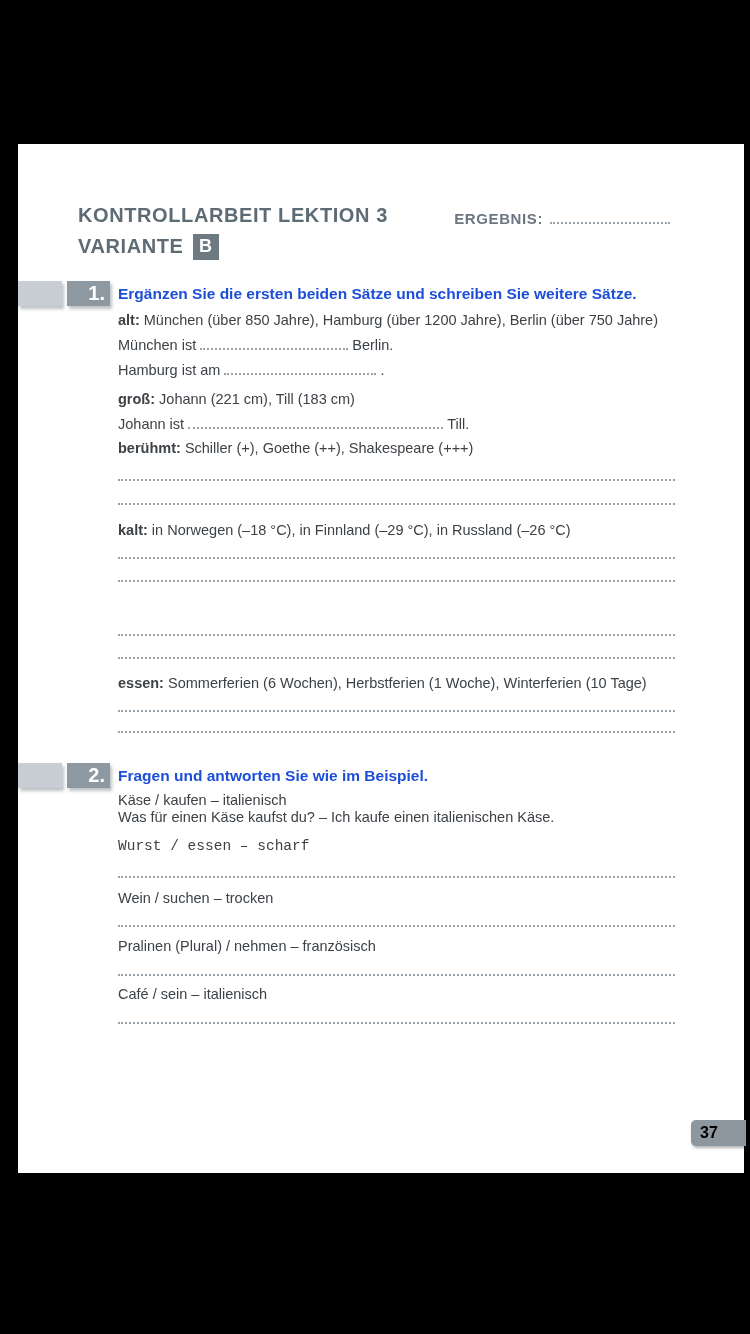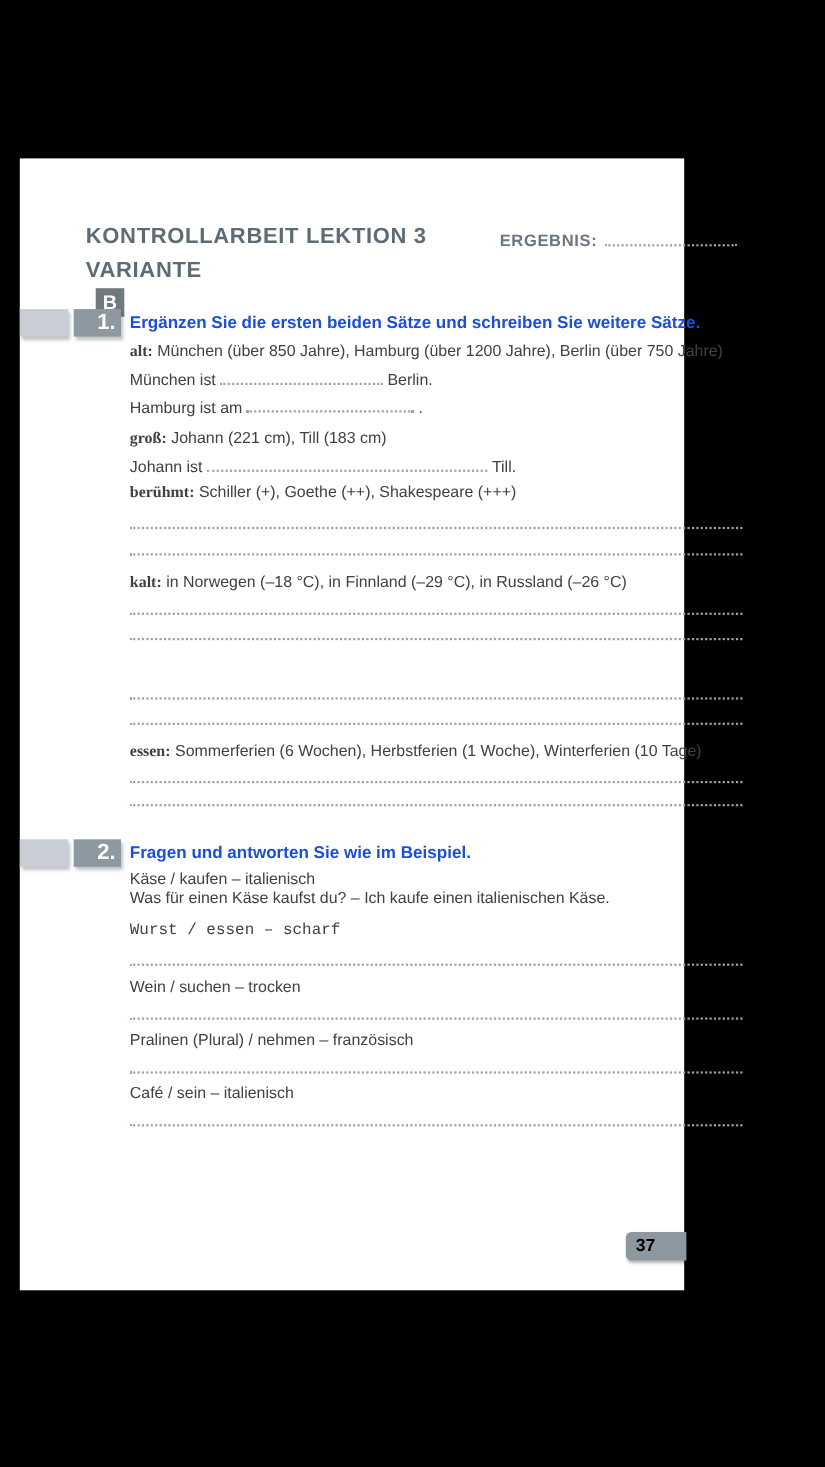--- a/index.html
+++ b/index.html
@@ -1,23 +1,23 @@
 <!DOCTYPE html>
 <html><head>
 <meta charset="utf-8">
 <style>
   html,body{margin:0;padding:0;background:#000;}
   .screen{position:relative;width:750px;height:1334px;background:#000;overflow:hidden;
           font-family:"Liberation Sans","DejaVu Sans",sans-serif;}
-  .page{position:absolute;left:18px;top:144px;width:604px;height:1029px;background:#ffffff;}
+  .page{position:absolute;left:18px;top:144px;width:726px;height:1029px;background:#ffffff;}
 
   
   .title-block{position:absolute;left:60px;top:56px;color:#5d6b74;font-weight:bold;
                font-size:20px;line-height:31px;letter-spacing:0.6px;}
-  .title-row2{display:flex;align-items:flex-start;flex-direction:column;}
+  .title-row2{display:flex;align-items:center;}
   .variant-box{display:inline-flex;align-items:center;justify-content:center;
                width:26px;height:26px;background:#6e7a82;color:#fff;font-size:18px;
                margin-left:9px;letter-spacing:0;}
   .name-block{position:absolute;top:66px;left:352px;width:300px;}
   .name-row{display:flex;justify-content:flex-end;align-items:baseline;height:18px;margin-bottom:13px;}
   .name-label{color:#6b7680;font-weight:bold;font-size:15px;letter-spacing:0.6px;}
   .fill-dots{display:inline-block;border-bottom:2px dotted #99a3ab;height:12px;}
   .name-dots{width:120px;margin-left:7px;}
 
   
@@ -25,21 +25,21 @@
   .bar-light{position:absolute;left:0;top:0;width:44px;height:25px;background:#c8ced3;
              box-shadow:2px 3px 3px rgba(70,80,88,0.35);}
   .bar-badge{position:absolute;left:49px;top:0;width:43px;height:25px;background:#8e98a0;
              box-shadow:2px 3px 3px rgba(70,80,88,0.35);color:#fff;font-weight:bold;
              font-size:20px;line-height:25px;text-align:right;padding-right:5px;box-sizing:border-box;}
   .sec-title{position:absolute;left:100px;top:0;line-height:25px;color:#1d4ed8;
              font-weight:bold;font-size:15.5px;white-space:nowrap;}
 
   
   .t{position:absolute;left:100px;font-size:14.5px;line-height:18px;color:#3d4247;white-space:nowrap;}
-  .t b{font-weight:bold;font-family:Liberation Serif, serif;}
+  .t b{font-weight:bold;}
   .answer-line{position:absolute;left:100px;width:557px;height:0;border-bottom:2px dotted #99a3ab;}
   .inline-dots{vertical-align:baseline;}
 
   
   .page-tab{position:absolute;right:-2px;top:976px;width:55px;height:26px;background:#8d97a0;
             border-radius:5px 0 0 5px;color:#000000;font-weight:bold;font-size:16px;
             line-height:26px;padding-left:9px;box-sizing:border-box;
             box-shadow:1px 2px 3px rgba(0,0,0,0.3);}
 </style>
 </head>

